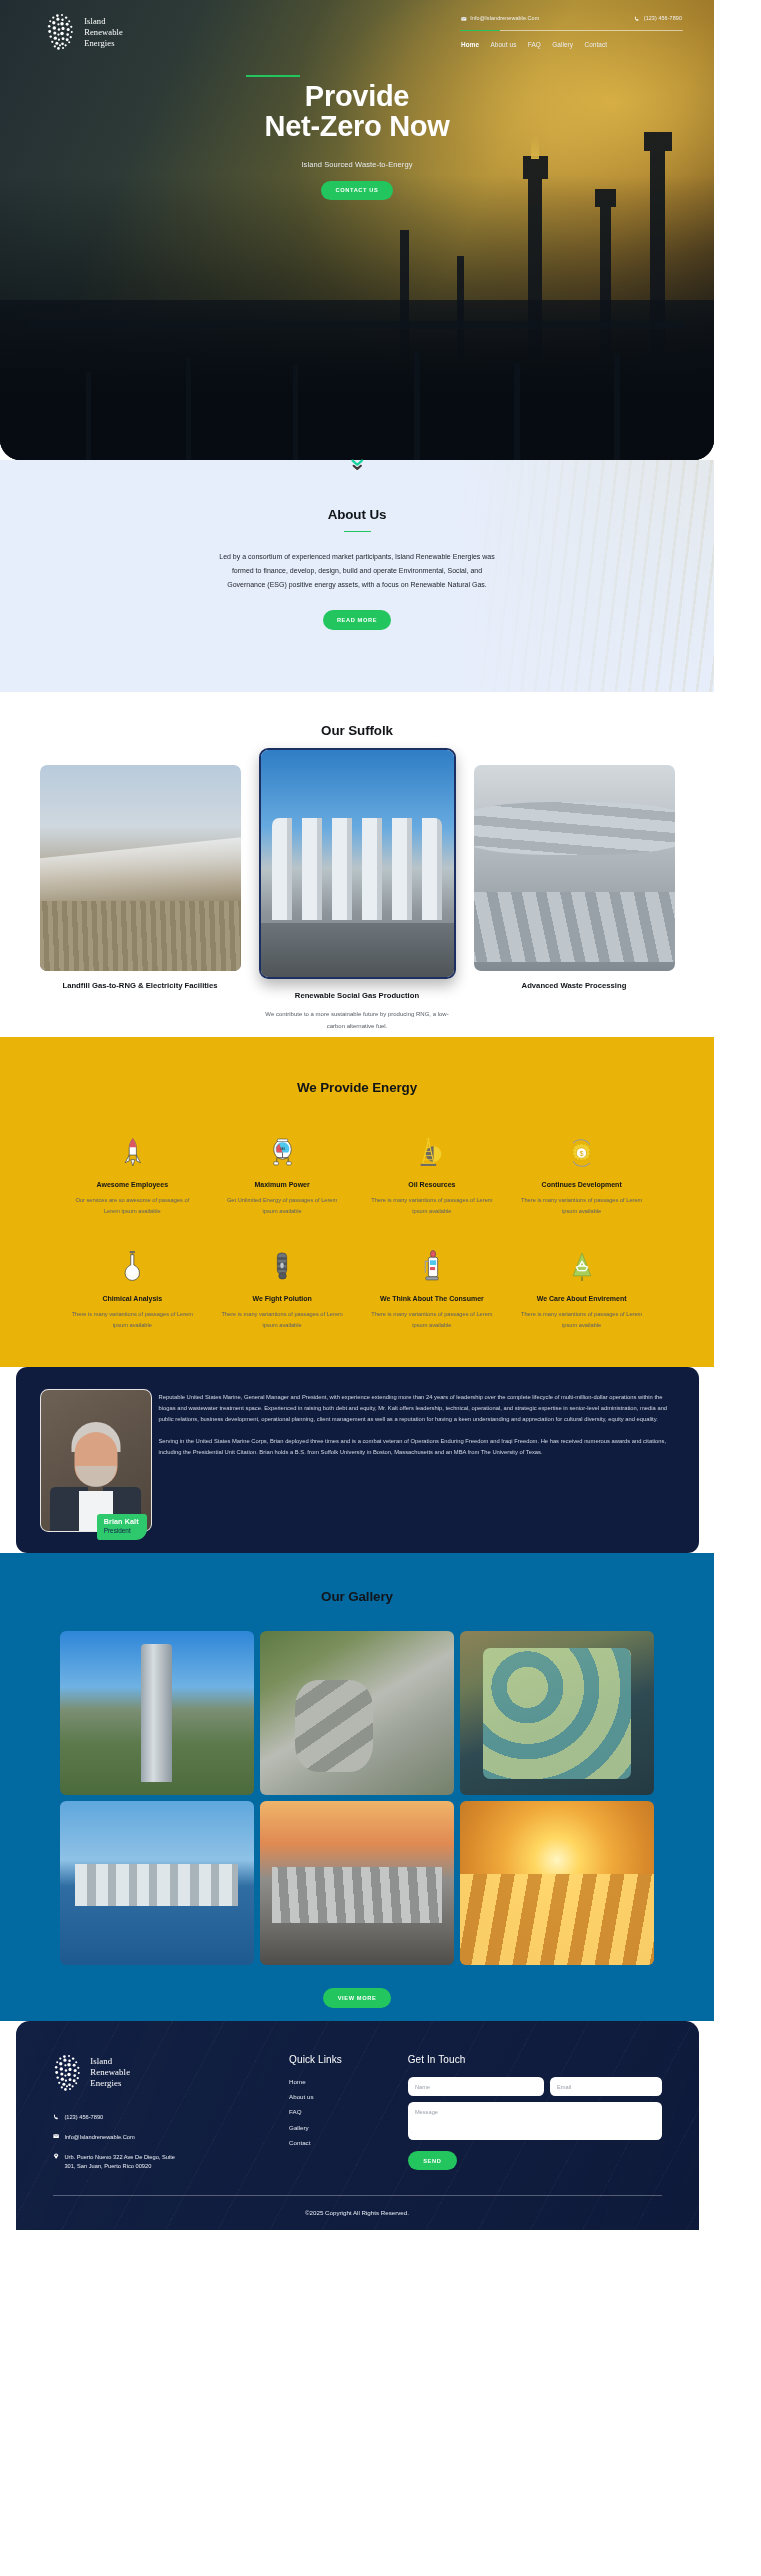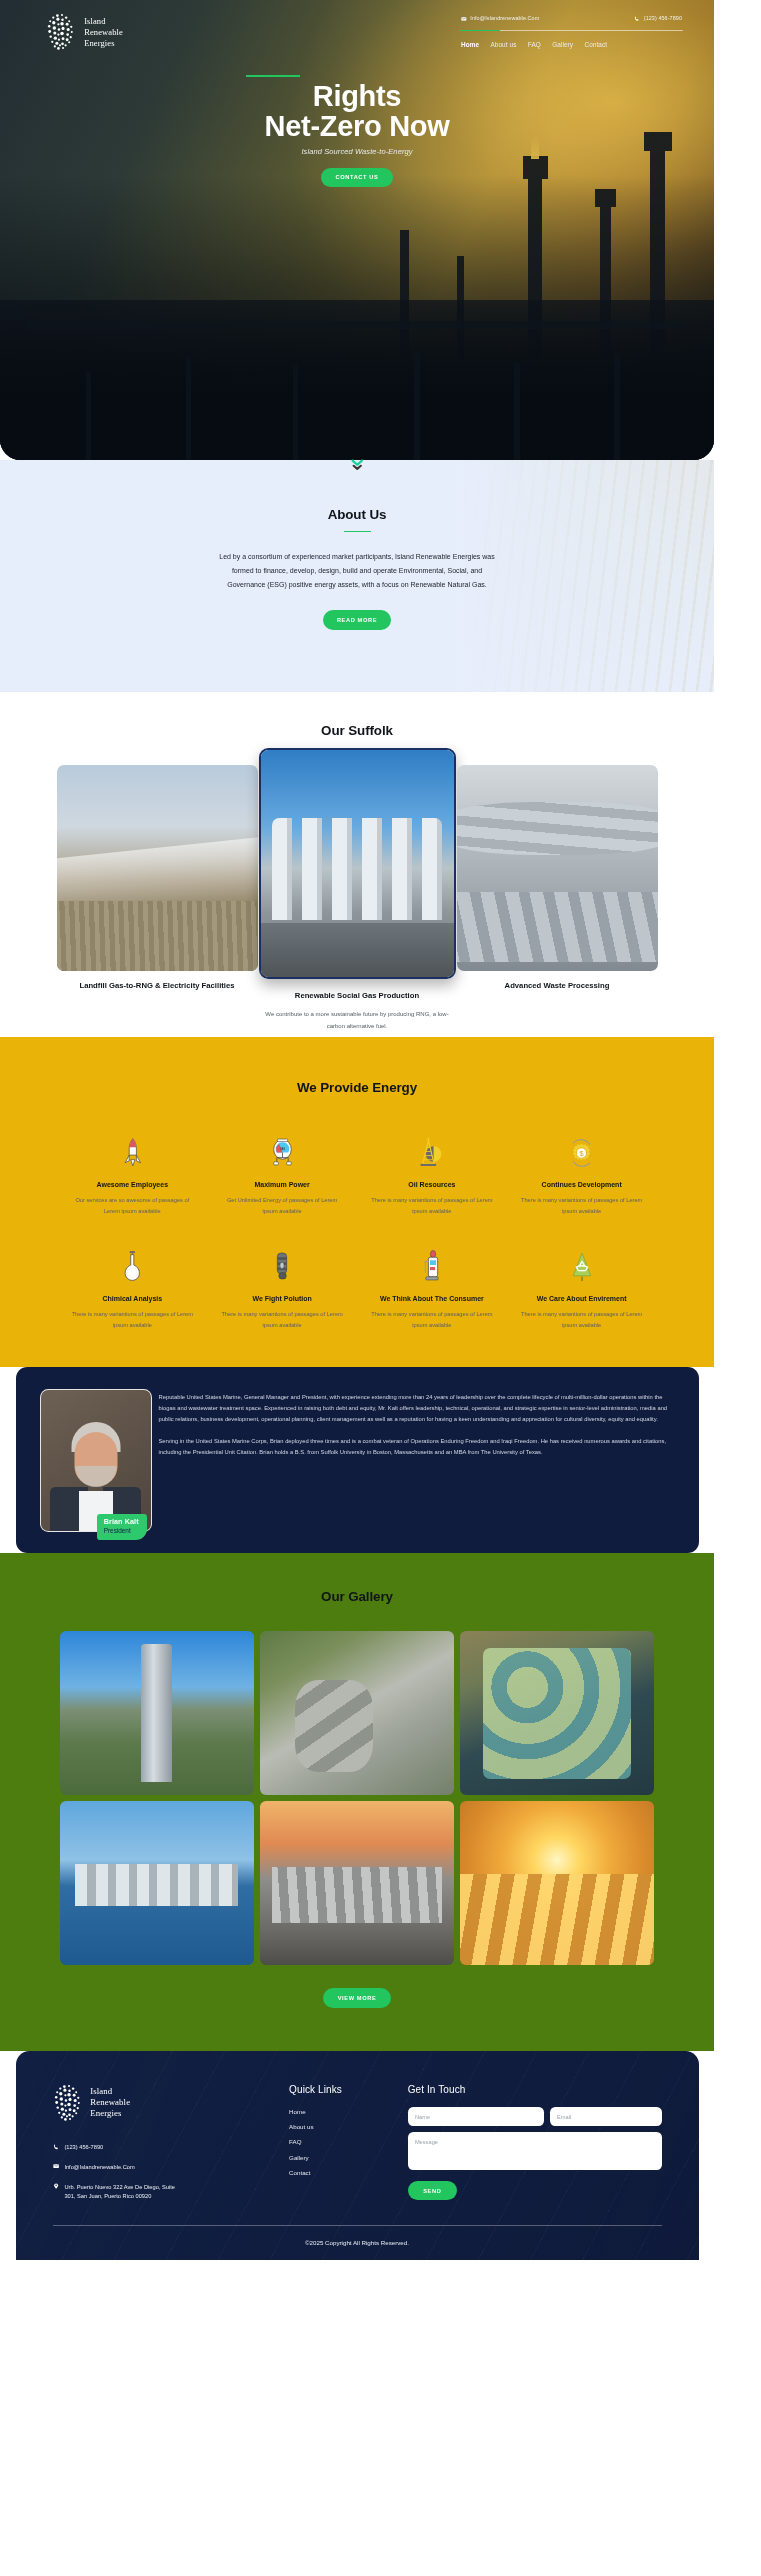--- a/index.html
+++ b/index.html
@@ -68,21 +68,21 @@
   .divider-bar { position: relative; height: 1.5px; background: rgba(255,255,255,0.55); margin: 8.2px 0 0 0; border-radius: 1px; }
   .divider-bar span { position: absolute; left:0; top:0; height:100%; width: 18%; background: #22c55e; border-radius: 1px; }
   .mainnav { display: flex; gap: 11.3px; justify-content: flex-start; margin-top: 9.8px; padding-left: 1px; }
   .mainnav a { color: #e9ecef; font-size: 6.4px; text-decoration: none; letter-spacing: 0.1px; }
   .mainnav a.active { color: #ffffff; font-weight: 700; }
 
   .hero-inner { position: relative; z-index: 5; text-align: center; padding-top: 24px; }
   .hero-rule { width: 54px; height: 1.5px; background: #22c55e; margin: 0 auto 5.2px 246px; }
   .hero-h1 { color: #fff; font-size: 29px; font-weight: 700; line-height: 1.02; letter-spacing: -0.3px; }
   .hero-h1 .l2 { display:block; }
-  .hero-sub { color: #e8eaec; font-size: 7.5px; margin-top: 6px; letter-spacing: 0.1px; font-style: italic; }
+  .hero-sub { color: #e8eaec; font-size: 7.5px; margin-top: 19px; letter-spacing: 0.1px; }
   .btn {
     display: inline-block; border: none; cursor: pointer;
     background: #22c55e; color: #fff; font-weight: 700;
     font-size: 5.7px; letter-spacing: 0.6px; border-radius: 515px;
     padding: 6.7px 14.4px; font-family: "Liberation Sans", sans-serif;
   }
   .hero-cta { margin-top: 11.3px; }
 
   
   .scroll-chevron {
@@ -107,21 +107,21 @@
   .sec-title { position: relative; z-index: 2; text-align:center; font-size: 13.4px; font-weight: 700; color:#111418; letter-spacing:-0.1px; }
   .sec-rule { position:relative; z-index:2; width: 27px; height: 1.5px; background:#22c55e; margin: 8.8px auto 0; }
   .about-copy {
     position: relative; z-index: 2; max-width: 289px; margin: 17.5px auto 0;
     text-align:center; font-size: 7px; line-height: 2.0; color: #1b2026;
   }
   .about-cta { position:relative; z-index:2; text-align:center; margin-top: 18.5px; }
 
   
   .services { background:#fff; padding: 31px 0 5.2px; }
-  .svc-grid { display:flex; justify-content:center; align-items:flex-start; gap: 1px; margin-top: 27px; }
+  .svc-grid { display:flex; justify-content:center; align-items:flex-start; gap: 18px; margin-top: 27px; }
   .svc-card { width: 201px; text-align:center; }
   .svc-card.featured { width: 197px; margin-top: -16.5px; }
   .svc-img {
     width: 201px; height: 206px; border-radius: 7.2px; overflow:hidden; position:relative;
   }
   .svc-card.featured .svc-img {
     width: 197px; height: 231px; border-radius: 9.3px;
     border: 2.1px solid #1b2f63; box-shadow: 0 6.2px 13.4px rgba(0,0,0,.28);
   }
   .svc-name { margin-top: 9.3px; font-size: 7.7px; font-weight:700; color:#111418; line-height:1.45; }
@@ -203,21 +203,21 @@
     background:#2fc96d; color:#fff; padding: 4.1px 8.2px 5.2px 7.2px;
     border-radius: 3.1px 3.1px 11.3px 3.1px; line-height:1.15; z-index: 3;
   }
   .name-badge .nb-name { font-size: 7.2px; font-weight: 700; letter-spacing:0.1px; }
   .name-badge .nb-role { font-size: 6.4px; color:#12224a; margin-top:0.5px; }
   .bio-text { flex: 1; padding-top: 3.1px; }
   .bio-text p { color:#d3d9e6; font-size: 5.8px; line-height: 1.95; }
   .bio-text p + p { margin-top: 10.3px; }
 
   
-  .gallery { background:#4d7c0f; padding: 36px 0 43px; }
+  .gallery { background:#0369a1; padding: 36px 0 13px; }
   .gal-grid {
     display:grid; grid-template-columns: repeat(3, 194px);
     gap: 6.2px; justify-content:center; margin-top: 27px;
   }
   .gal-item { height: 164px; border-radius: 6.2px; overflow:hidden; position:relative; }
   .g1 { background: linear-gradient(to bottom, #2e86d8 0%, #6fb2e4 34%, #7b8f74 48%, #5d7a4d 68%, #4c6b3c 100%); }
   .g1::after{content:"";position:absolute;left:42%;top:8%;width:16%;height:84%;background:linear-gradient(90deg,#9aa6ad,#d7dde1 40%,#8d989f);border-radius:4.1px 4.1px 0 0;}
   .g2 { background: linear-gradient(150deg,#5e7a45 0%,#7b8f5c 22%,#b9bcb4 48%,#9aa096 68%,#74806a 100%); }
   .g2::after{content:"";position:absolute;left:18%;top:30%;width:40%;height:56%;background:repeating-linear-gradient(145deg,#b5b8b1 0 17.5px,#8e948c 17.5px 31px);border-radius:30%;}
   .g3 { background: linear-gradient(160deg,#8b8257 0%,#6e7a55 25%,#2f4a52 55%,#243a42 100%); }
@@ -375,21 +375,21 @@
           <a href="#">FAQ</a>
           <a href="#">Gallery</a>
           <a href="#">Contact</a>
         </nav>
       </div>
     </div>
 
     <div class="hero-inner">
       <div class="hero-rule"></div>
       <h1 class="hero-h1">
-        <span>Rights</span>
+        <span>Provide</span>
         <span class="l2">Net-Zero Now</span>
       </h1>
       <div class="hero-sub">Island Sourced Waste-to-Energy</div>
       <div class="hero-cta">
         <button class="btn">CONTACT US</button>
       </div>
     </div>
   </section>
 
   <div class="scroll-chevron">

